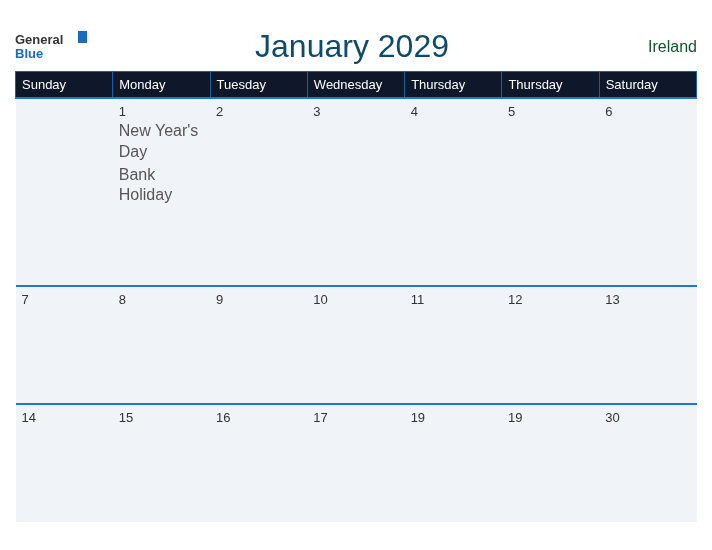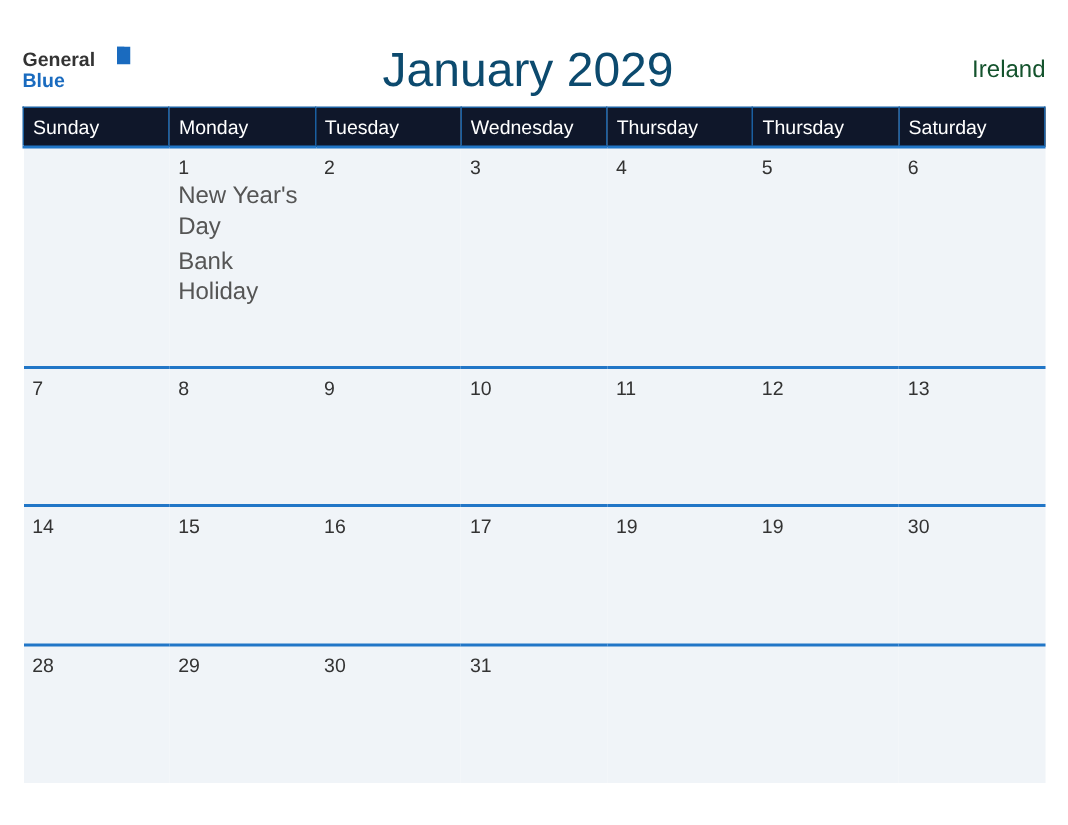--- a/index.html
+++ b/index.html
@@ -200,32 +200,15 @@
           <td>
             <span class="day-number">19</span>
           </td>
           <td>
             <span class="day-number">19</span>
           </td>
           <td>
             <span class="day-number">30</span>
           </td>
         </tr>
-        <tr>
-          <td>
-            <span class="day-number">28</span>
-          </td>
-          <td>
-            <span class="day-number">29</span>
-          </td>
-          <td>
-            <span class="day-number">30</span>
-          </td>
-          <td>
-            <span class="day-number">31</span>
-          </td>
-          <td></td>
-          <td></td>
-          <td></td>
-        </tr>
       </tbody>
   </table>
 </div>
 
 </body></html>

